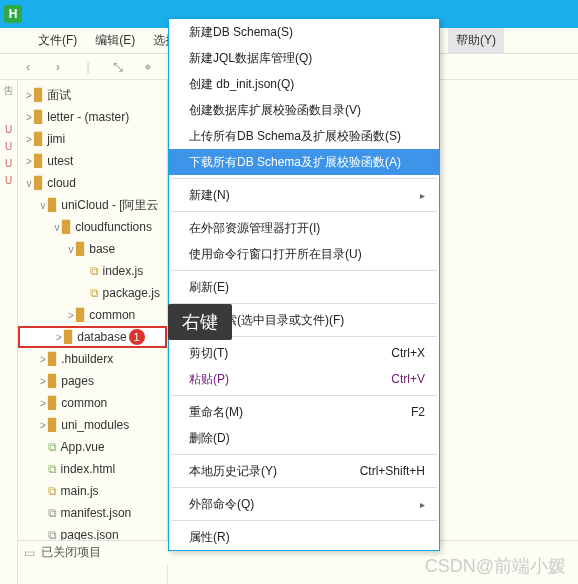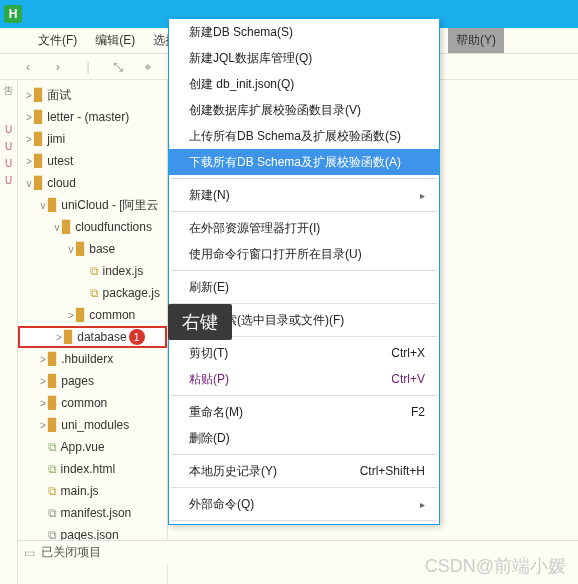--- a/index.html
+++ b/index.html
@@ -31,21 +31,21 @@
 .ctx-sep{height:1px;background:#ddd;margin:3px 2px}
 .ctx-arrow{color:#666;font-size:10px}
 .redbox{position:absolute;border:2px solid #d9352c;pointer-events:none}
 .tooltip{position:absolute;left:168px;top:304px;background:#3a3a3a;color:#fff;padding:6px 14px;font-size:18px;border-radius:2px;z-index:11}
 .editor{flex:1;padding:8px 4px;font-family:Consolas,monospace;font-size:13px;color:#333;position:relative;background:#fdfdf3}
 .crumb{height:22px;display:flex;align-items:center;gap:6px;color:#888;font-size:11px;padding-left:0;margin-top:44px}
 .code-line{margin-top:46px;line-height:22px}
 .kw{color:#333}
 .comment{color:#8ba05a;font-style:italic}
 .str{color:#2e8b2e}
-.help-menu{position:absolute;left:448px;top:28px;background:#a3a3a3;padding:4px 8px;color:#333;z-index:5}
+.help-menu{position:absolute;left:448px;top:28px;background:#e5e5e5;padding:4px 8px;color:#333;z-index:5}
 .watermark{position:absolute;right:12px;bottom:6px;color:#ccc;font-size:18px;z-index:20}
 </style>
 </head>
 <body>
 
 <div class="titlebar">
   <div class="logo">H</div>
 </div>
 
 <div class="menubar">
@@ -274,20 +274,24 @@
     <div class="ctx-item">
       <span>本地历史记录(Y)</span>
       <span>Ctrl+Shift+H</span>
     </div>
     <div class="ctx-sep"></div>
     <div class="ctx-item">
       <span>外部命令(Q)</span>
       <span class="ctx-arrow">▸</span>
     </div>
     <div class="ctx-sep"></div>
+    <div class="ctx-item">
+      <span>属性(R)</span>
+      <span></span>
+    </div>
   </div>
 <div class="redbox" style="left:170px;top:125px;width:266px;height:40px"></div>
 
 <div class="tooltip">右键</div>
 
 <div class="bottom-bar">
   <span style="margin-right:6px;color:#999">▭</span>
   <span>已关闭项目</span>
 </div>
 

